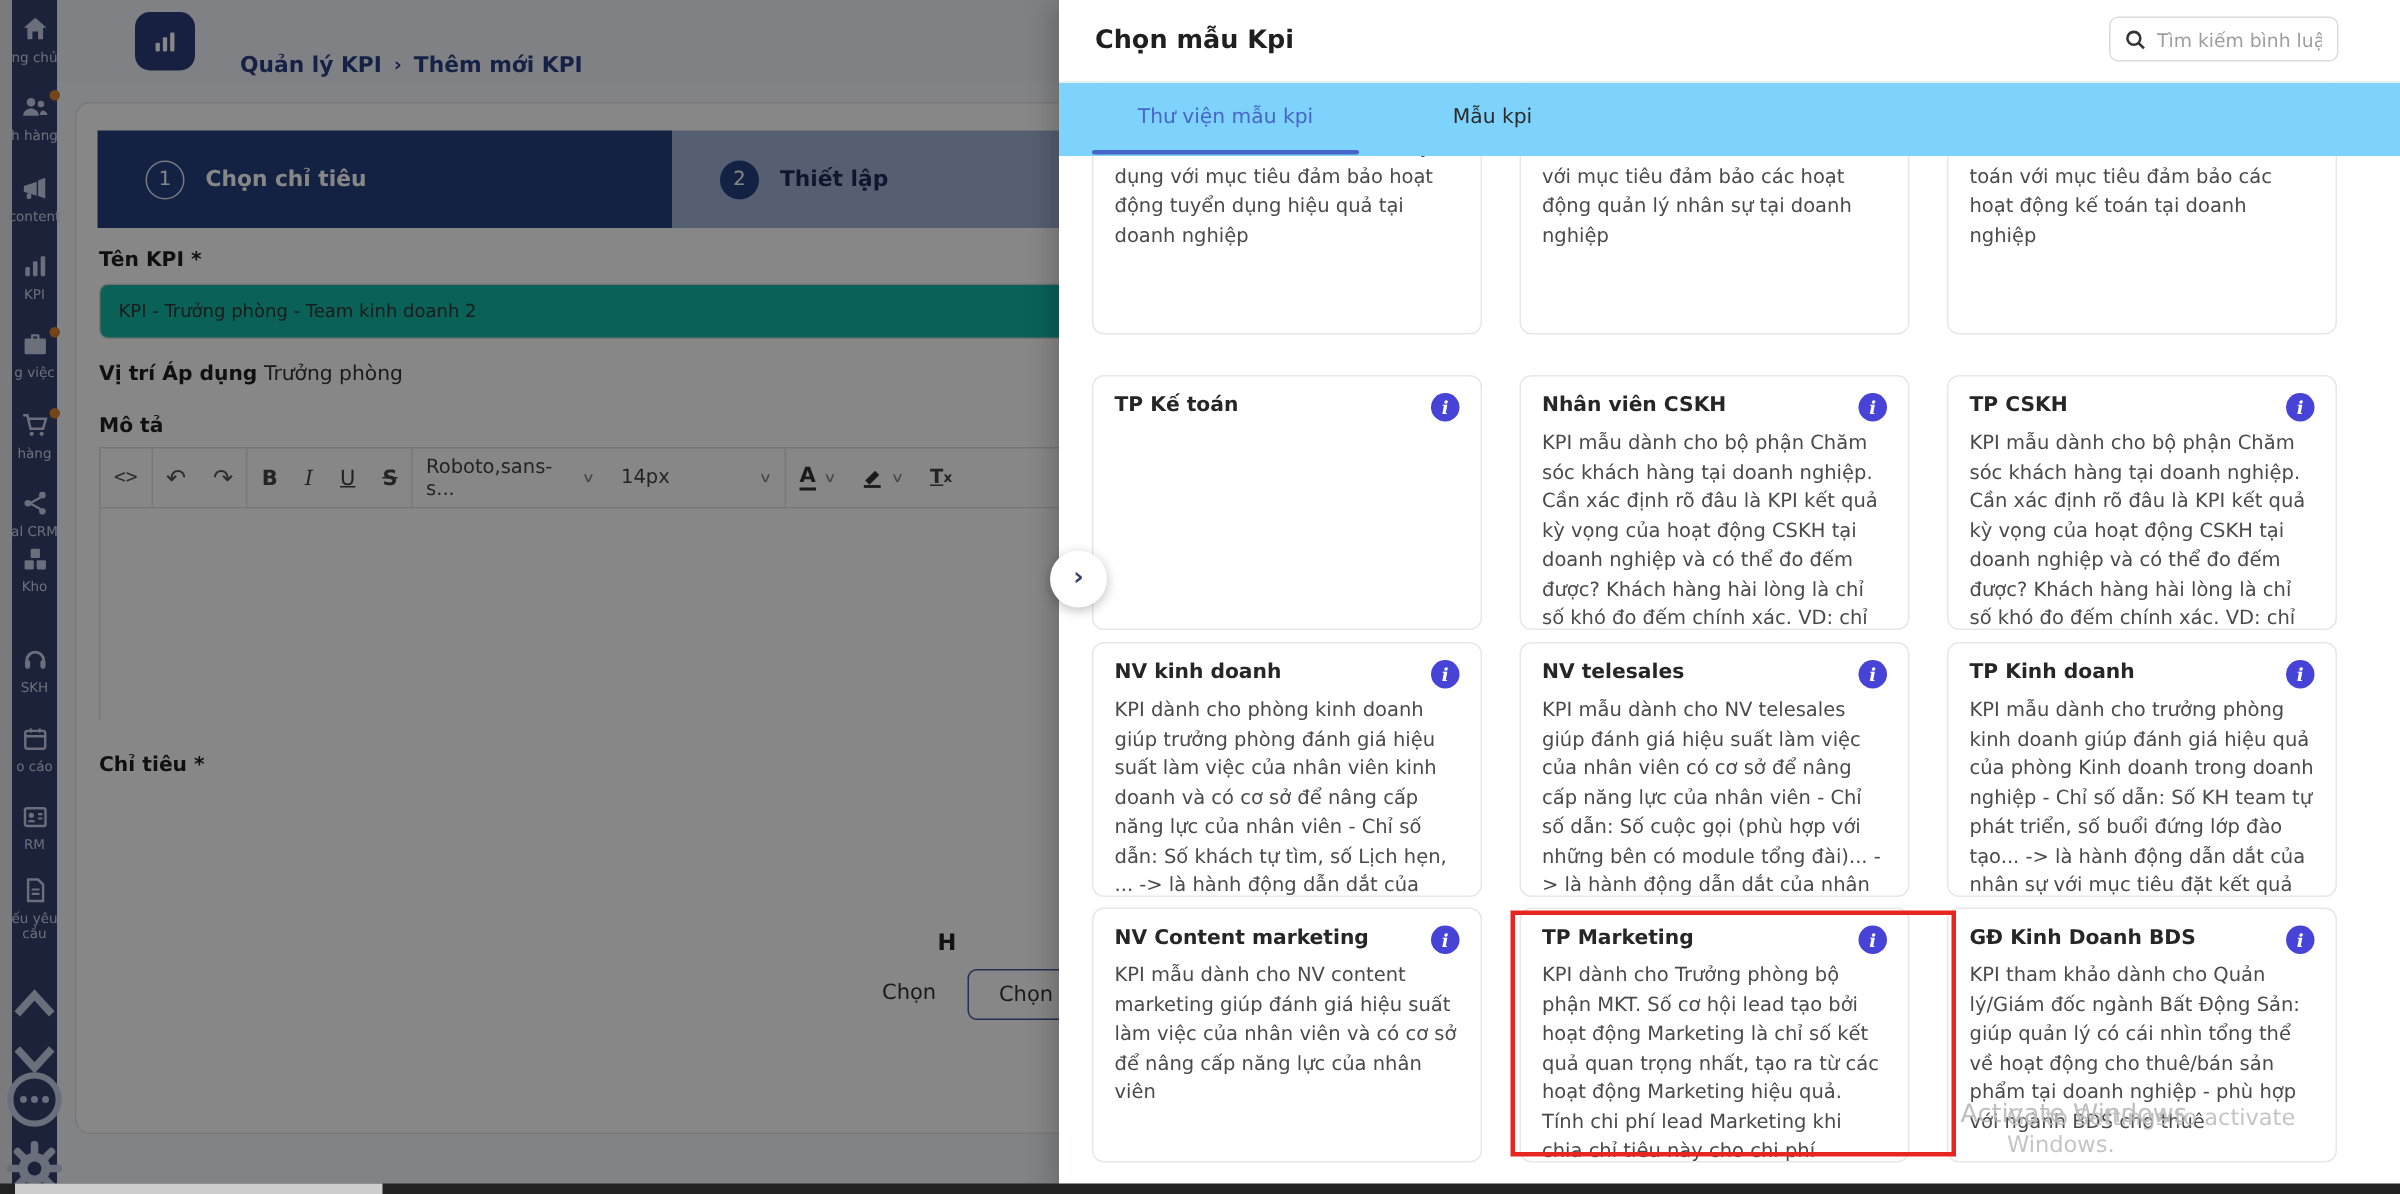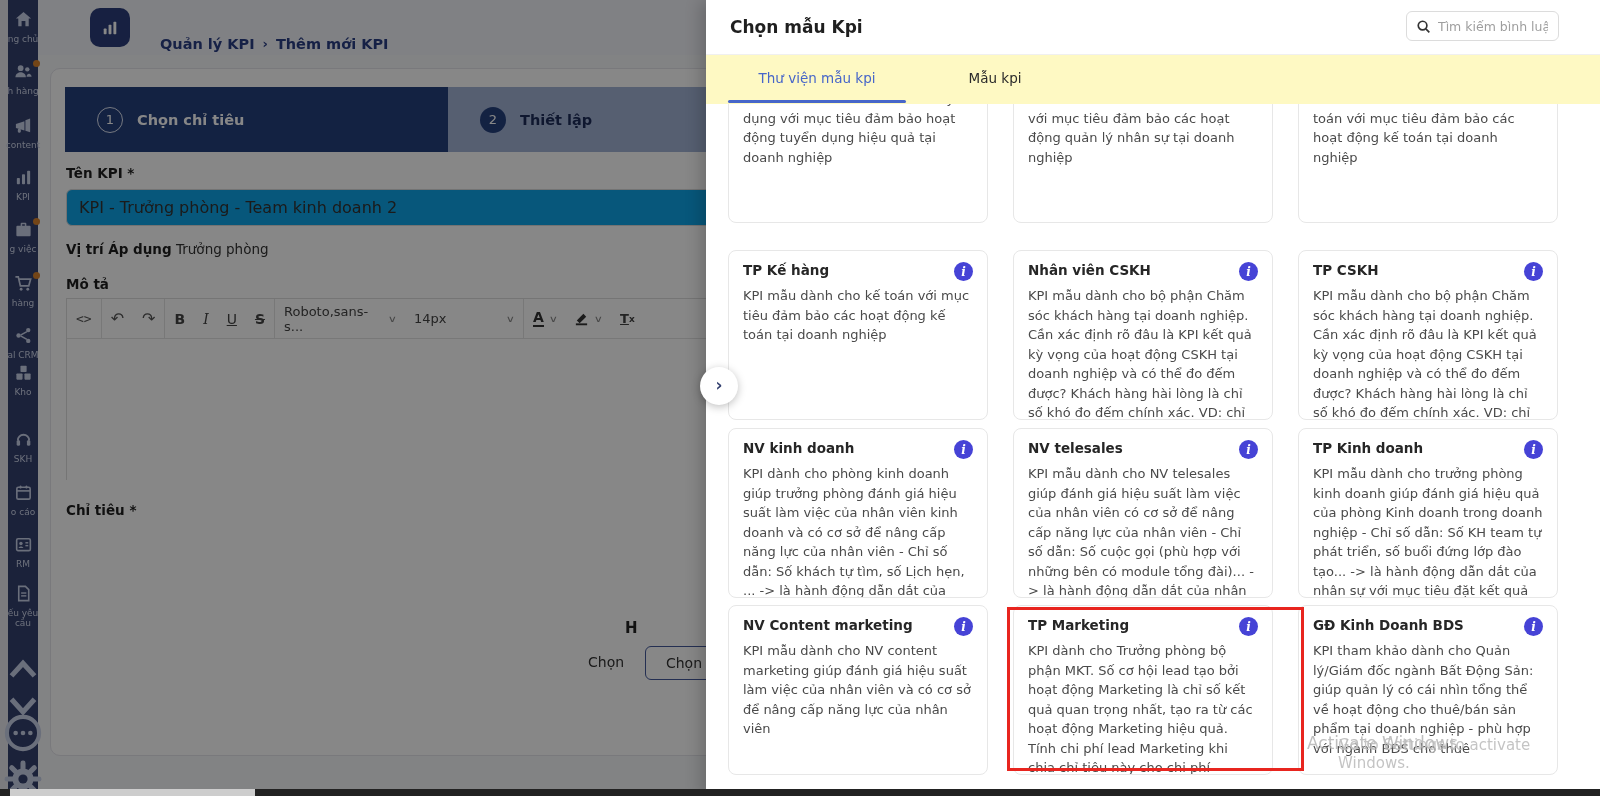--- a/index.html
+++ b/index.html
@@ -27,21 +27,21 @@
   .panel { position:absolute; left:50px; top:68px; width:670px; height:688px; background:#fff; border:1px solid #e4e4ea; border-radius:10px; }
   .steps { position:absolute; left:65px; top:87px; width:655px; height:65px; display:flex; }
   .step1 { width:383px; background:#24407e; display:flex; align-items:center; gap:14px; padding-left:32px; }
   .step2 { width:272px; background:#a3b3d6; display:flex; align-items:center; gap:14px; padding-left:32px; }
   .step-circle-o { width:26px; height:26px; border-radius:50%; border:1.5px solid #dfe5f2; color:#fff; font-size:13px; display:flex; align-items:center; justify-content:center; }
   .step-circle-f { width:26px; height:26px; border-radius:50%; background:#24407e; color:#fff; font-size:13px; display:flex; align-items:center; justify-content:center; }
   .step1 .step-label { color:#fff; font-weight:bold; font-size:14.5px; }
   .step2 .step-label { color:#1d2d5a; font-weight:bold; font-size:14.5px; }
 
   .flabel { position:absolute; left:66px; font-size:13.5px; font-weight:bold; color:#1f1f1f; }
-  .name-input { position:absolute; left:66px; top:189px; width:654px; height:37px; border:1px solid #d9d9d9; border-radius:6px; background:#0ea5e9; font-size:16px; color:#333; padding:0 12px; line-height:35px; }
+  .name-input { position:absolute; left:66px; top:189px; width:654px; height:37px; border:1px solid #d9d9d9; border-radius:6px; background:#14b8a6; font-size:12px; color:#333; padding:0 12px; line-height:35px; }
   .pos-value { position:absolute; left:176px; top:241px; font-size:13.5px; color:#333; }
 
   .editor { position:absolute; left:66px; top:298px; width:654px; height:182px; border:1px solid #dedede; background:#fff; }
   .ed-toolbar { height:40px; border-bottom:1px solid #e3e3e3; display:flex; align-items:center; color:#555; }
   .ed-btn { padding:0 9px; font-size:14px; color:#555; cursor:pointer; display:flex; align-items:center; height:100%; }
   .ed-sep { width:1px; height:40px; background:#e3e3e3; }
   .ed-b { font-weight:bold; color:#444; }
   .ed-i { font-style:italic; font-family:"DejaVu Serif",serif; color:#444; }
   .ed-u { text-decoration:underline; color:#444; }
   .ed-s { text-decoration:line-through; color:#444; font-weight:bold; }
@@ -59,21 +59,21 @@
   .overlay { position:absolute; left:0; top:0; width:706px; height:796px; background:rgba(0,0,0,0.47); z-index:10; }
 
   
   .modal { position:absolute; left:706px; top:0; width:894px; height:796px; background:#fff; z-index:20; box-shadow:-6px 0 16px rgba(0,0,0,0.18); border-top-left-radius:6px; }
   .modal-header { position:absolute; left:0; top:0; width:100%; height:55px; background:#fff; border-bottom:1px solid #f0f0f0; z-index:4; }
   .modal-title { position:absolute; left:24px; top:17px; font-size:17px; font-weight:bold; color:#1f1f1f; }
   .search-box { position:absolute; right:41px; top:11px; width:153px; height:30px; border:1px solid #dcdcdc; border-radius:6px; display:flex; align-items:center; padding:0 9px; gap:7px; background:#fff; }
   .search-box input { border:none; outline:none; width:110px; font-size:12.5px; color:#333; font-family:"DejaVu Sans",sans-serif; }
   .search-box input::placeholder { color:#9e9e9e; }
 
-  .tabbar { position:absolute; left:0; top:55px; width:100%; height:49px; background:#fef9c3; z-index:3;padding-left:32px; }
+  .tabbar { position:absolute; left:0; top:55px; width:100%; height:49px; background:#7dd3fc; z-index:3;padding-left:32px; }
   .tab { position:absolute; top:0; height:46px; width:178px; display:flex; align-items:center; justify-content:center; font-size:13.5px; cursor:pointer; }
   .tab-active { color:#4766c9; font-weight:500; }
   .tab-idle { color:#2b2b2b; }
   .tab-underline { position:absolute; left:22px; top:45px; width:178px; height:3px; background:#4766c9; border-radius:2px; }
 
   .cards { position:absolute; left:0; top:0; width:100%; height:796px; overflow:hidden; z-index:1; }
   .card-row { position:absolute; left:22px; display:flex; gap:25px; }
   .kcard { width:260px; height:170px; background:#fff; border:1px solid #e7e7e7; border-radius:8px; padding:11px 14px; overflow:hidden; cursor:pointer; }
   .kcard-head { display:flex; justify-content:space-between; align-items:flex-start; height:20px; }
   .kcard-title { font-size:13.5px; font-weight:bold; color:#262626; white-space:nowrap; }
@@ -336,24 +336,23 @@
               <span class="kcard-title"></span>
               <span class="info-ic">i</span>
             </div>
           <div class="kcard-desc">KPI mẫu dành cho nhân viên kế toán với mục tiêu đảm bảo các hoạt động kế toán tại doanh nghiệp</div>
         </div>
       </div>
 
       <div class="card-row" style="top:250px">
         <div class="kcard">
           <div class="kcard-head">
-              <span class="kcard-title">TP Kế hàng</span>
-              <span class="info-ic">i</span>
-            </div>
-          <div class="kcard-desc">KPI mẫu dành cho kế toán với mục tiêu đảm bảo các hoạt động kế toán tại doanh nghiệp</div>
+              <span class="kcard-title">TP Kế toán</span>
+              <span class="info-ic">i</span>
+            </div>
         </div>
         <div class="kcard">
           <div class="kcard-head">
               <span class="kcard-title">Nhân viên CSKH</span>
               <span class="info-ic">i</span>
             </div>
           <div class="kcard-desc">KPI mẫu dành cho bộ phận Chăm sóc khách hàng tại doanh nghiệp. Cần xác định rõ đâu là KPI kết quả kỳ vọng của hoạt động CSKH tại doanh nghiệp và có thể đo đếm được? Khách hàng hài lòng là chỉ số khó đo đếm chính xác. VD: chỉ số KH tái ký sau khi được chăm sóc và mua thêm. KH</div>
         </div>
         <div class="kcard">
           <div class="kcard-head">

